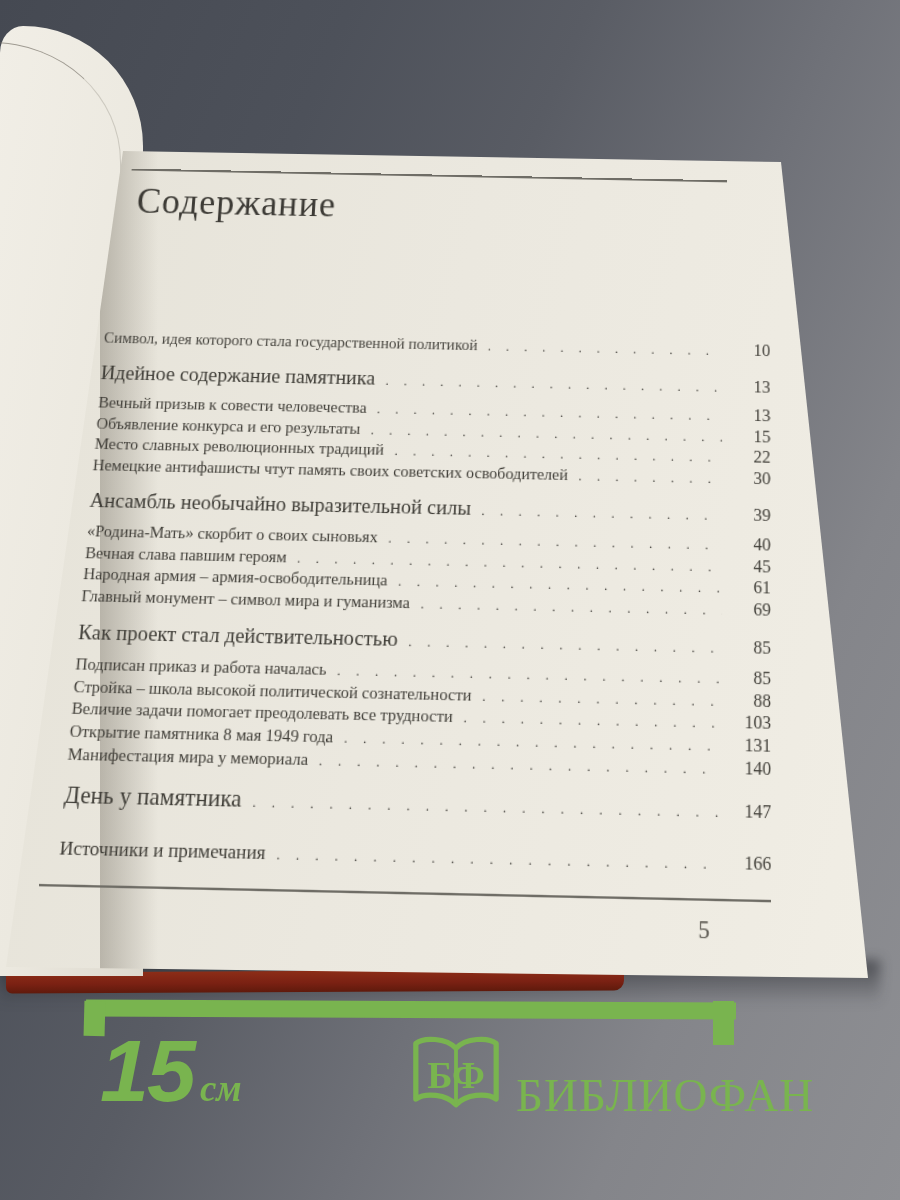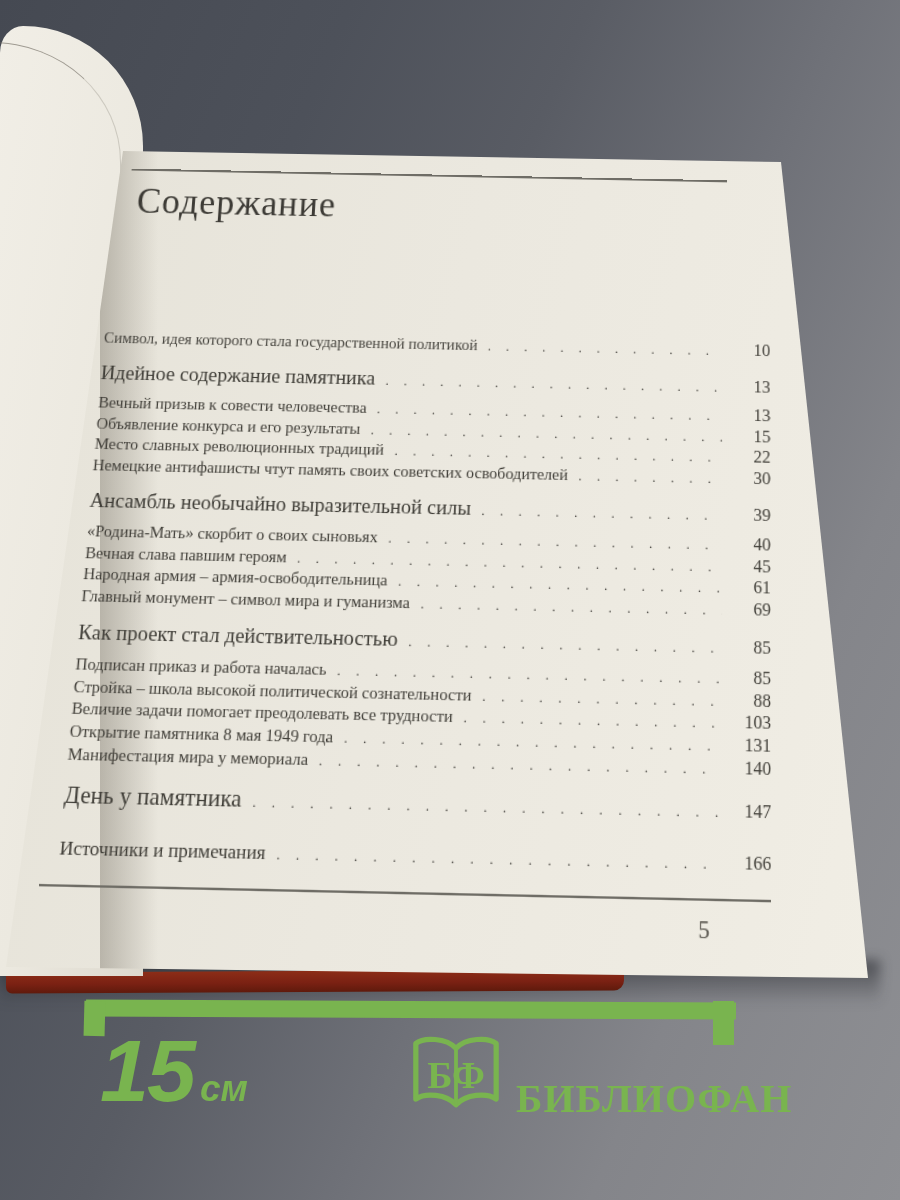--- a/index.html
+++ b/index.html
@@ -28,27 +28,27 @@
   .row.outro{font-size:17.5px;margin-top:22px;}
   .rule-bottom{width:668px;margin:20px 0 0 -16px;}
   .folio{margin-top:12px;padding-right:56px;text-align:right;font-size:21px;color:#55524b;}
   .ruler{position:absolute;left:84px;top:1001px;width:660px;height:130px;}
   .bar{position:absolute;left:2px;top:0;width:650px;height:17px;background:var(--accent-green,#79b44f);transform:rotate(.25deg);}
   .cap{position:absolute;background:var(--accent-green,#79b44f);}
   .capL{left:0;top:0;width:21px;height:35px;transform:rotate(1.5deg);}
   .capR{left:629px;top:0;width:21px;height:44px;}
   .measure{position:absolute;left:16px;top:28px;display:flex;align-items:baseline;font-family:"Liberation Sans",sans-serif;font-style:italic;font-weight:bold;color:var(--accent-green,#79b44f);}
   .val{font-size:88px;line-height:.95;letter-spacing:-2px;}
-  .unit{font-size:37px;margin-left:6px;}
+  .unit{font-size:37px;margin-left:6px;font-family:Liberation Serif, serif;}
   .brand{position:absolute;left:408px;top:1034px;display:flex;align-items:flex-end;gap:12px;}
   .bicon{width:96px;height:88px;}
   .bk{fill:none;stroke:var(--accent-green,#79b44f);stroke-width:5.5;stroke-linejoin:round;}
   .bk.thin{stroke-width:4;}
   .babbr{fill:var(--accent-green,#79b44f);font-family:"Liberation Serif",serif;font-weight:bold;font-size:40px;}
-  .bname{font-family:"Liberation Serif",serif;font-weight:bold;font-size:40px;color:var(--accent-green,#79b44f);letter-spacing:1px;}
+  .bname{font-family:"Liberation Serif",serif;font-weight:normal;font-size:47px;color:var(--accent-green,#79b44f);letter-spacing:1px;}
 </style>
 </head>
 <body>
 
 <div class="scene">
   <div class="bg"></div>
   <div class="book-shadow"></div>
   <div class="cover-edge"></div>
   <div class="left-pages">
     <div class="edge-line"></div>

